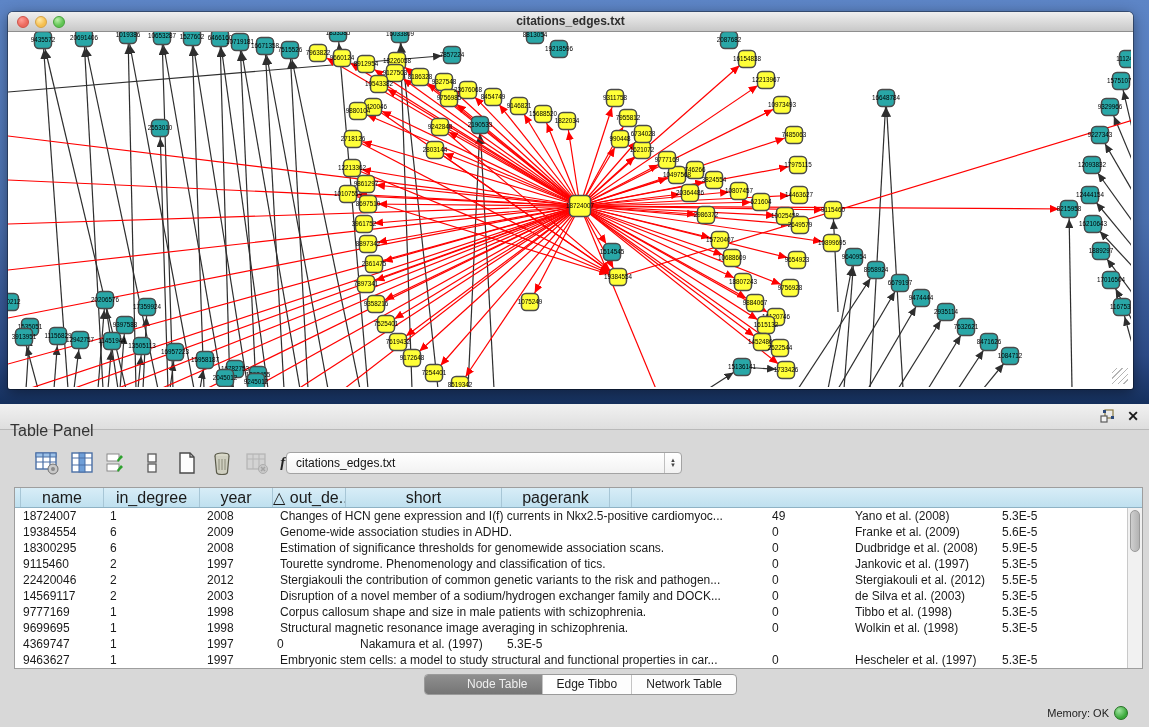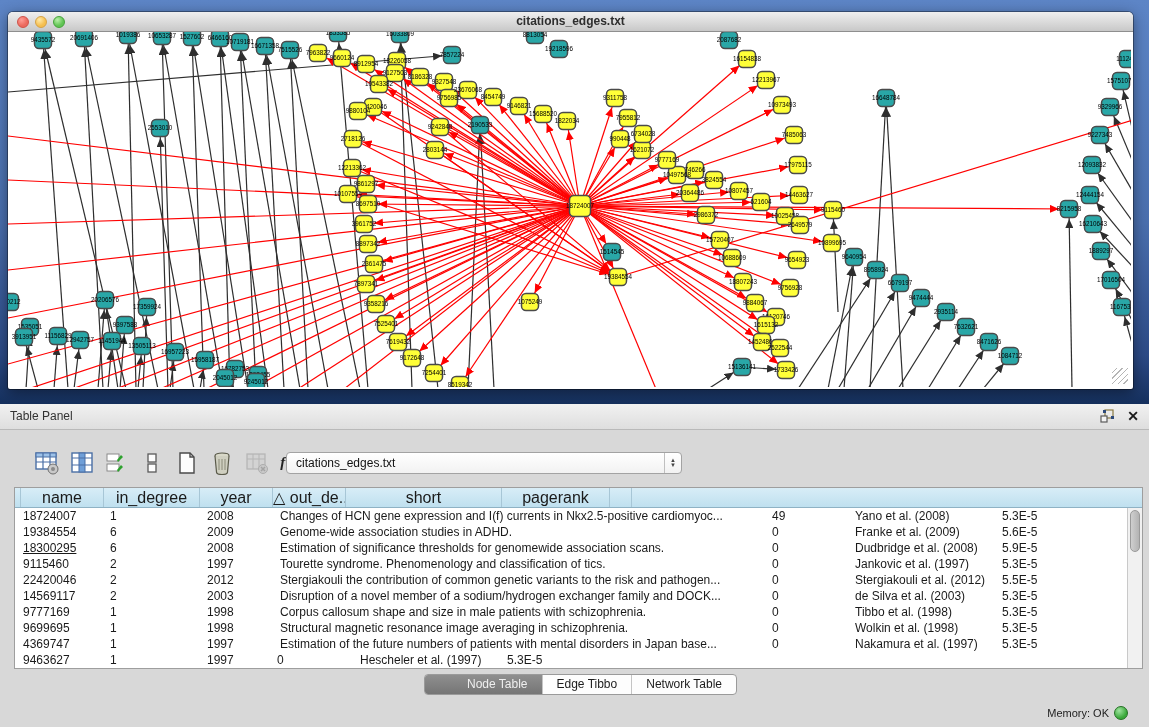--- a/index.html
+++ b/index.html
@@ -25,21 +25,21 @@
   .light.green { background:radial-gradient(circle at 35% 30%,#b8f0a8,#61c454 60%); border:1px solid #45a33a; }
   .graph-canvas { position:relative; width:1123px; height:355px; background:#fff;
     overflow:hidden; border-radius:0 0 2px 2px; }
   .resize-grip { position:absolute; right:3px; bottom:3px; width:16px; height:16px;
     background:repeating-linear-gradient(135deg,transparent 0 3px,#b5b5b5 3px 4px); }
 
   
   .panel { position:absolute; left:0; top:404px; width:1149px; height:323px; background:#d8d8d8; }
   .panel-titlebar { position:relative; height:26px;
     background:linear-gradient(180deg,#f1f1f1,#dedede); border-bottom:1px solid #b9b9b9; }
-  .panel-titlebar .ptitle { position:absolute; left:10px; top:5px; font-size:12px; color:#333; }
+  .panel-titlebar .ptitle { position:absolute; left:10px; top:18px; font-size:16px; color:#333; }
   .pt-icons { position:absolute; right:10px; top:4px; display:flex; gap:12px; align-items:center; }
   .float-btn svg { display:block; }
   .close-btn { font-size:14px; font-weight:bold; color:#1a1a1a; line-height:16px; cursor:default; }
 
   .toolbar { position:absolute; left:34px; top:46px; display:flex; align-items:center; gap:10px; }
   .tb-icon { width:25px; height:25px; display:flex; align-items:center; justify-content:center; }
   .fx { font-family:"Liberation Serif", serif; font-style:italic; font-weight:bold;
     font-size:15px; color:#222; }
   .dropdown { position:absolute; left:286px; top:48px; width:396px; height:22px;
     background:linear-gradient(180deg,#ffffff,#f2f2f2); border:1px solid #a3a3a3;
@@ -625,21 +625,21 @@
             <div class="td" style="width: 96px; padding-left: 6px;">6</div>
             <div class="td" style="width: 73px; padding-left: 7px;">2009</div>
             <div class="td" style="width: 495px; padding-left: 7px;">Genome-wide association studies in ADHD.</div>
             <div class="td" style="width: 73px; padding-left: 4px;">0</div>
             <div class="td" style="width: 156px; padding-left: 14px;">Franke et al. (2009)</div>
             <div class="td" style="width: 108px; padding-left: 5px;">5.6E-5</div>
             <div class="td" style="width: 22px; padding-left: 0px;"></div>
           </div>
           <div class="tr">
             <div class="td" style="width: 6px; padding-left: 0px;"></div>
-            <div class="td" style="width: 83px; padding-left: 2px; text-decoration: underline;">18300295</div>
+            <div class="td" style="width: 83px; padding-left: 2px;">18300295</div>
             <div class="td" style="width: 96px; padding-left: 6px;">6</div>
             <div class="td" style="width: 73px; padding-left: 7px;">2008</div>
             <div class="td" style="width: 495px; padding-left: 7px;">Estimation of significance thresholds for genomewide association scans.</div>
             <div class="td" style="width: 73px; padding-left: 4px;">0</div>
             <div class="td" style="width: 156px; padding-left: 14px;">Dudbridge et al. (2008)</div>
             <div class="td" style="width: 108px; padding-left: 5px;">5.9E-5</div>
             <div class="td" style="width: 22px; padding-left: 0px;"></div>
           </div>
           <div class="tr">
             <div class="td" style="width: 6px; padding-left: 0px;"></div>
@@ -694,31 +694,31 @@
             <div class="td" style="width: 73px; padding-left: 4px;">0</div>
             <div class="td" style="width: 156px; padding-left: 14px;">Wolkin et al. (1998)</div>
             <div class="td" style="width: 108px; padding-left: 5px;">5.3E-5</div>
             <div class="td" style="width: 22px; padding-left: 0px;"></div>
           </div>
           <div class="tr">
             <div class="td" style="width: 6px; padding-left: 0px;"></div>
             <div class="td" style="width: 83px; padding-left: 2px;">4369747</div>
             <div class="td" style="width: 96px; padding-left: 6px;">1</div>
             <div class="td" style="width: 73px; padding-left: 7px;">1997</div>
-            <div class="td" style="width: 495px; padding-left: 7px;">Estimation of the future numbers of patients with mental disorders in Japan base...</div>
             <div class="td" style="width: 73px; padding-left: 4px;">0</div>
             <div class="td" style="width: 156px; padding-left: 14px;">Nakamura et al. (1997)</div>
             <div class="td" style="width: 108px; padding-left: 5px;">5.3E-5</div>
             <div class="td" style="width: 22px; padding-left: 0px;"></div>
           </div>
           <div class="tr">
             <div class="td" style="width: 6px; padding-left: 0px;"></div>
             <div class="td" style="width: 83px; padding-left: 2px;">9463627</div>
             <div class="td" style="width: 96px; padding-left: 6px;">1</div>
             <div class="td" style="width: 73px; padding-left: 7px;">1997</div>
+            <div class="td" style="width: 495px; padding-left: 7px;">Embryonic stem cells: a model to study structural and functional properties in car...</div>
             <div class="td" style="width: 73px; padding-left: 4px;">0</div>
             <div class="td" style="width: 156px; padding-left: 14px;">Hescheler et al. (1997)</div>
             <div class="td" style="width: 108px; padding-left: 5px;">5.3E-5</div>
             <div class="td" style="width: 22px; padding-left: 0px;"></div>
           </div>
         </div>
       <div class="vscroll">
         <div class="vthumb"></div>
       </div>
     </div>

